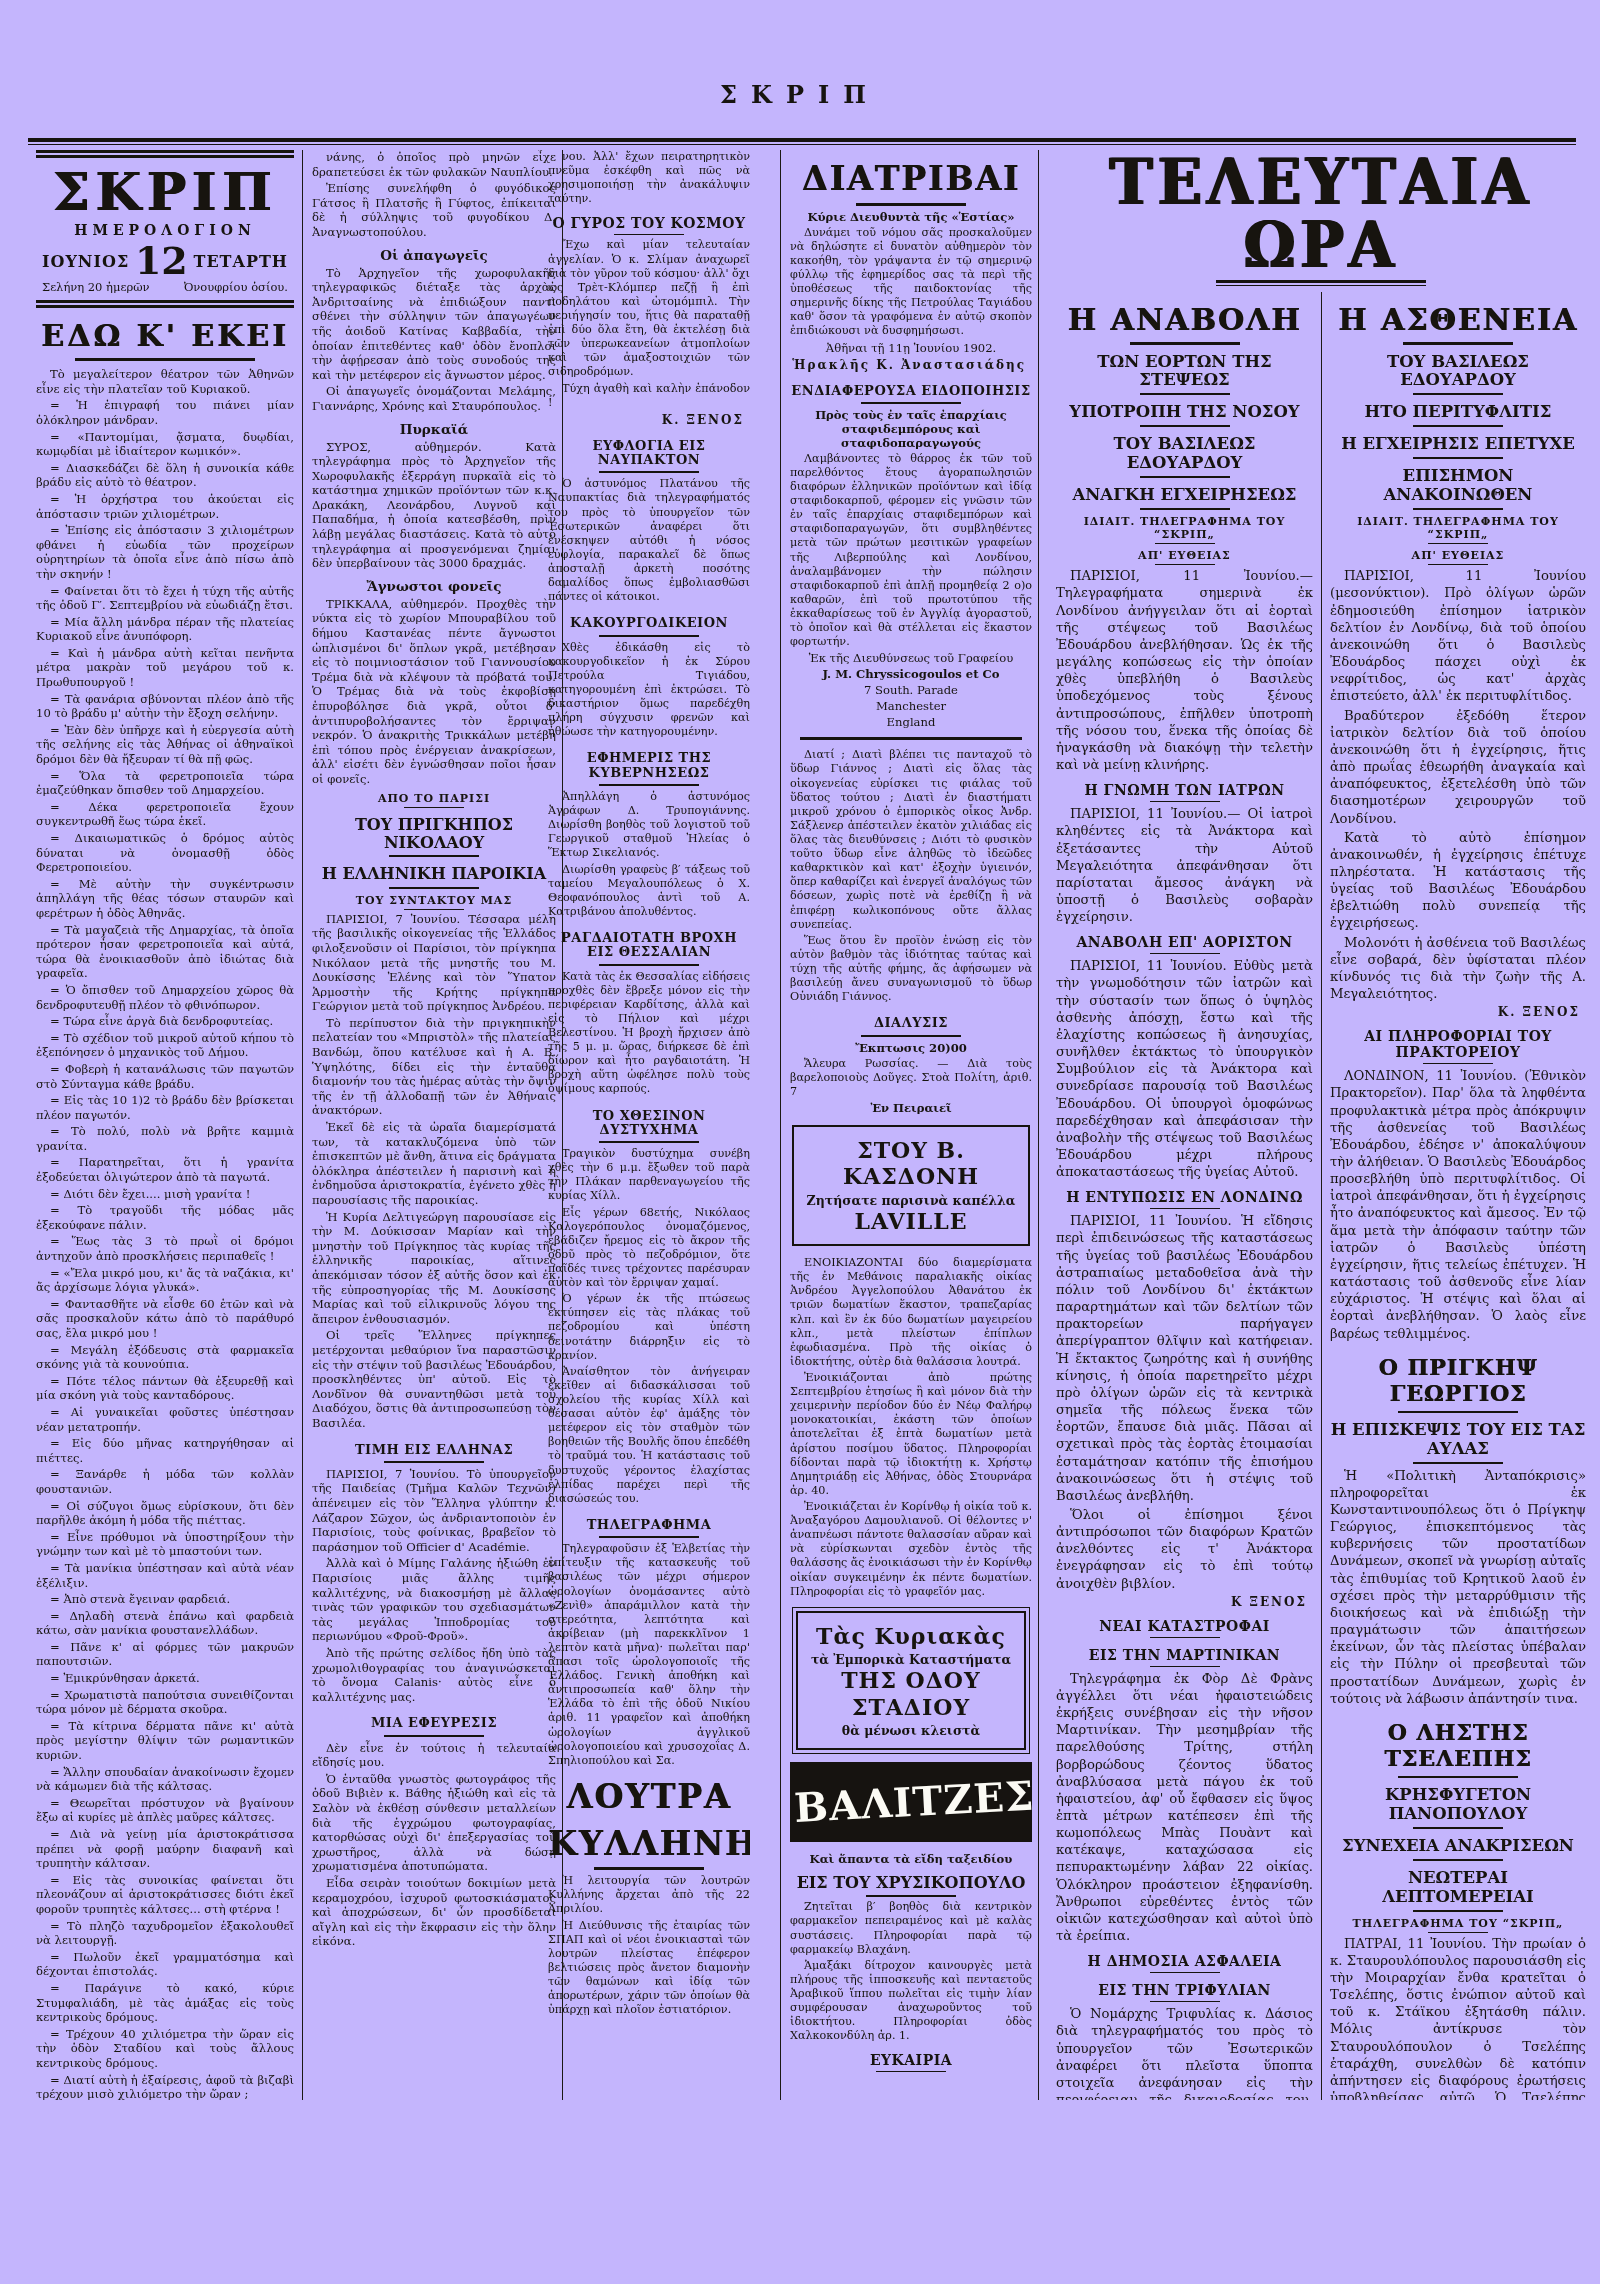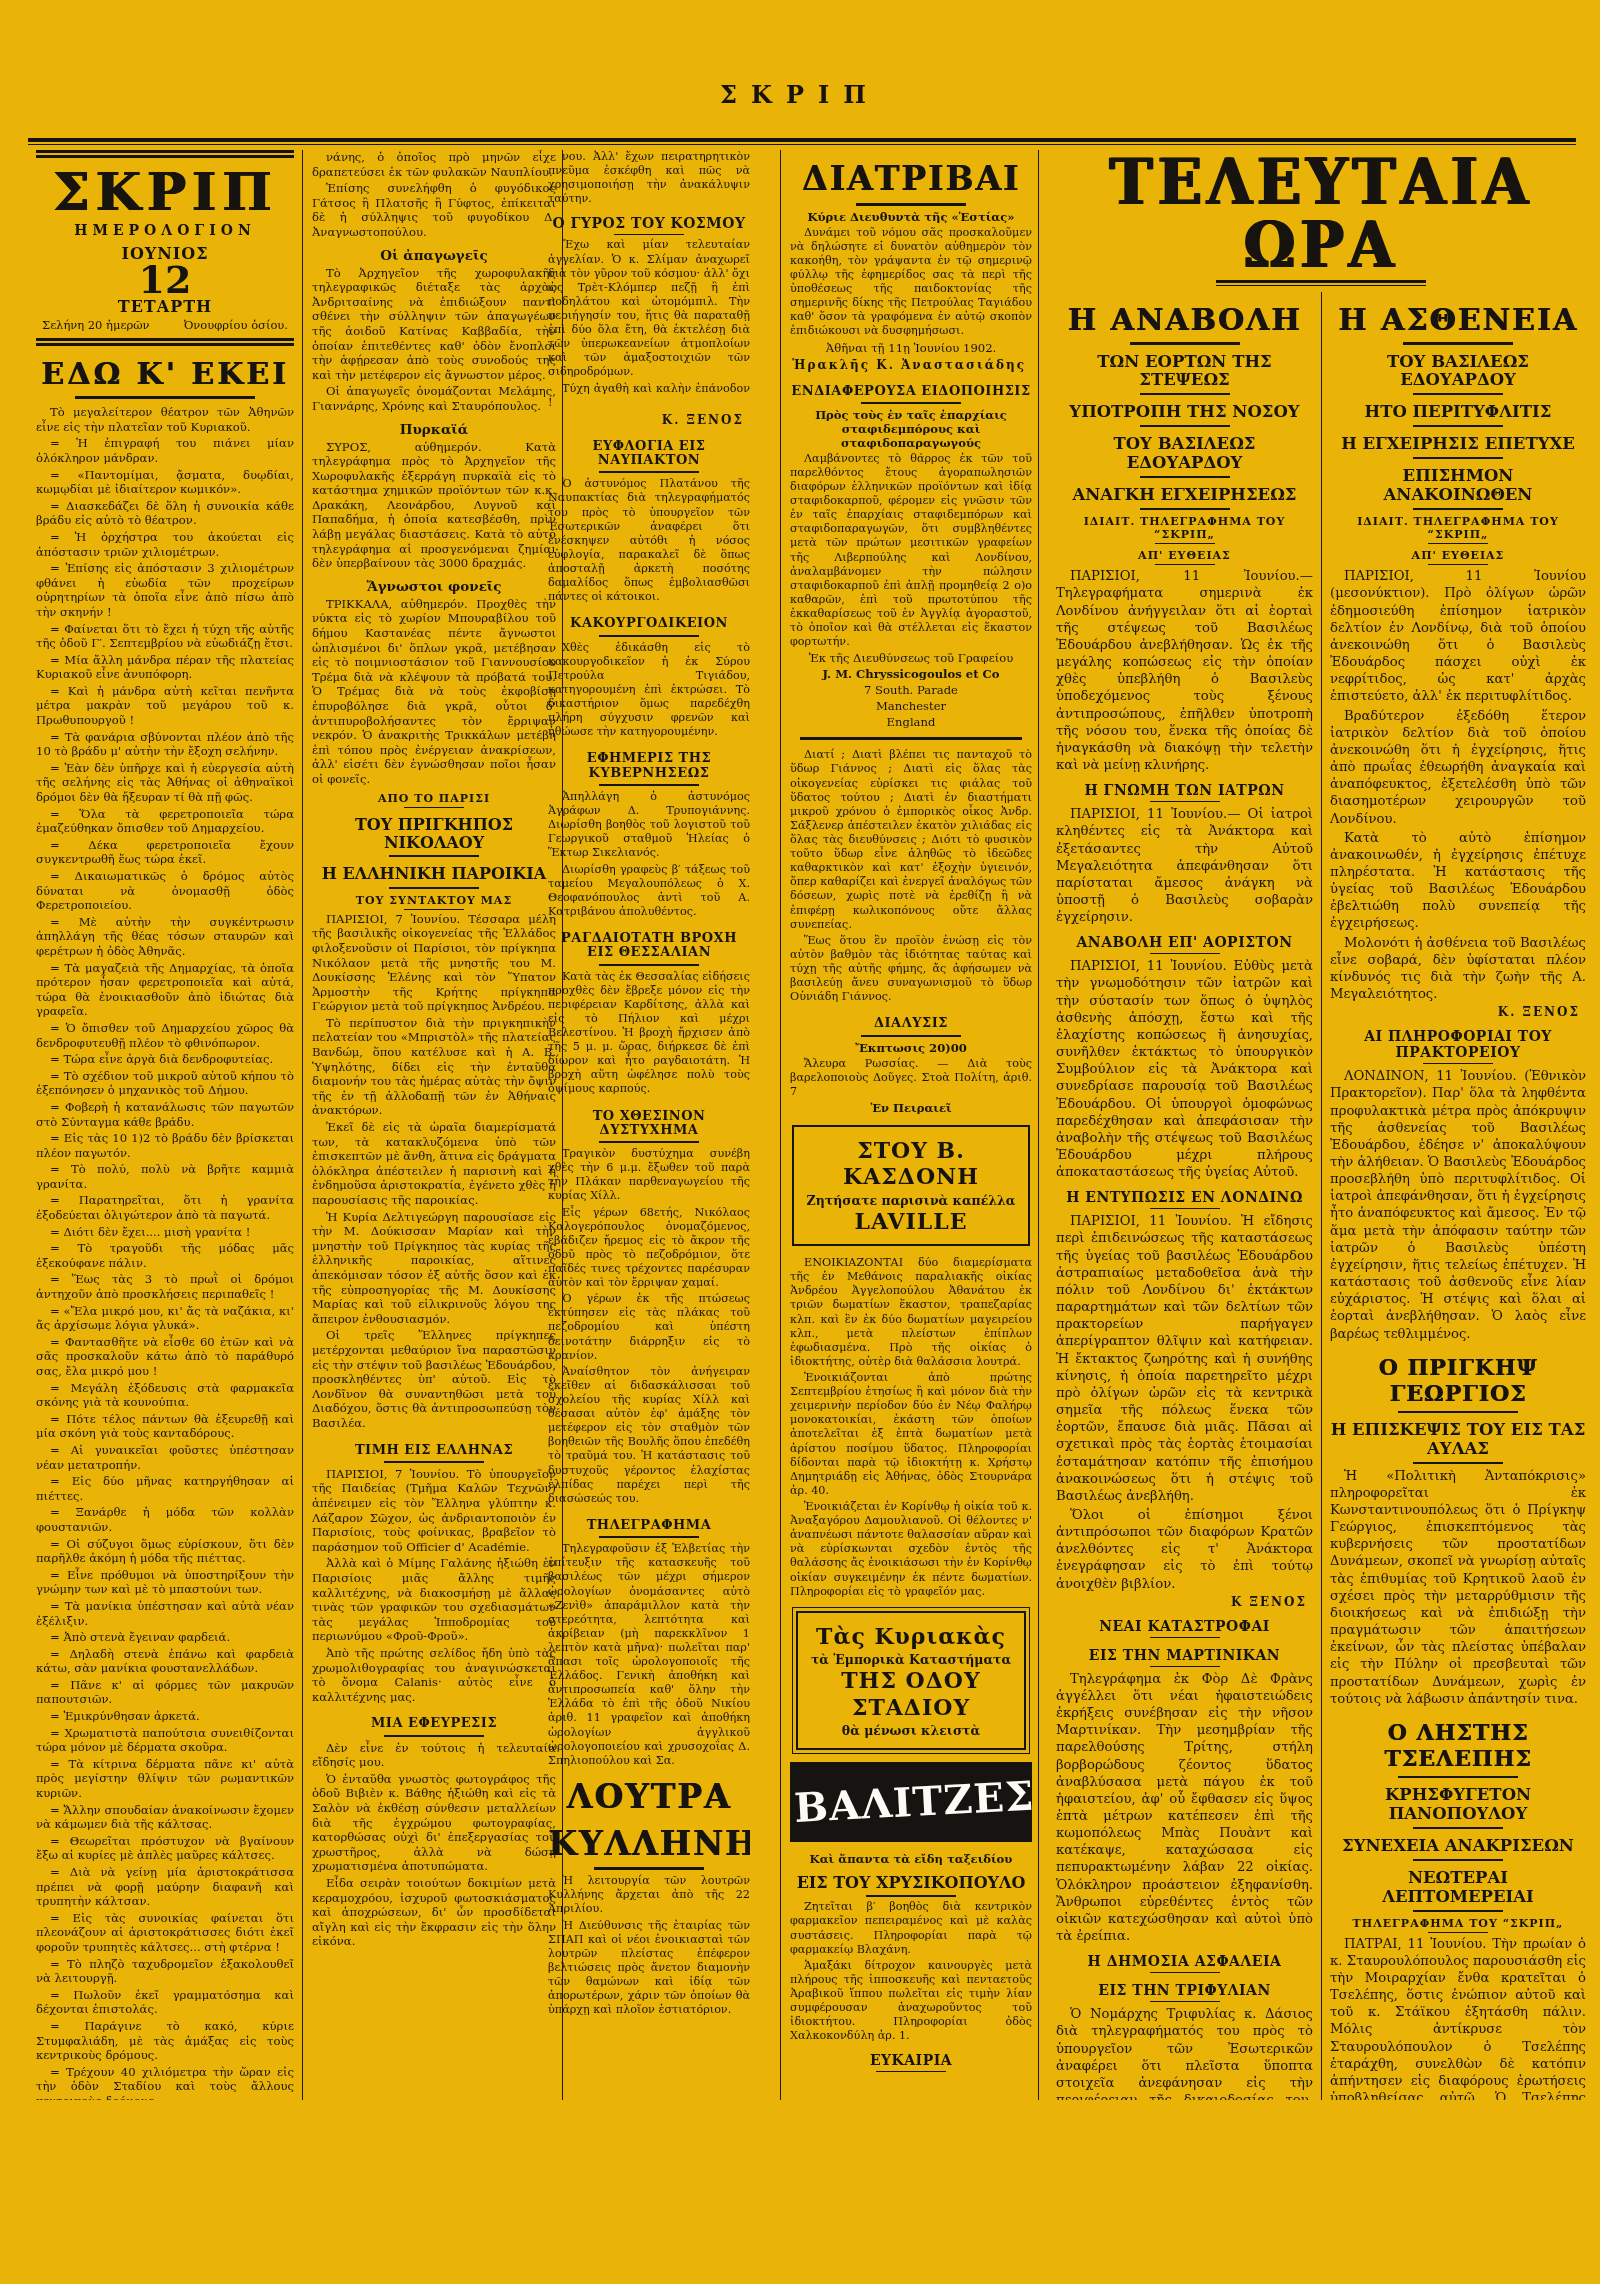--- a/index.html
+++ b/index.html
@@ -1,37 +1,37 @@
 <!DOCTYPE html>
 <html><head>
 <meta charset="utf-8">
 <style>
   html,body{margin:0;padding:0;background:#d8d5cc;}
-  #paper{position:relative;width:1600px;height:2284px;background:#eab308;color:#17140f;
+  #paper{position:relative;width:1600px;height:2284px;background:#c4b5fd;color:#17140f;
          font-family:"DejaVu Serif","Liberation Serif",serif;overflow:hidden;}
   
   .runhead{position:absolute;top:80px;left:0;width:100%;text-align:center;font-size:24px;
            font-weight:bold;letter-spacing:14px;}
   .toprule{position:absolute;top:138px;left:28px;width:1548px;height:0;
            border-top:4px solid #17140f;border-bottom:1px solid #17140f;padding-top:2px;}
   
   .col{position:absolute;top:150px;height:1950px;overflow:hidden;}
   #c1{left:36px;width:258px;}
   #c2{left:312px;width:244px;}
   #c3{left:548px;width:202px;}
   #c4{left:790px;width:242px;}
   #last{left:1048px;width:546px;}
   .vline{position:absolute;top:150px;height:1950px;width:0;border-left:1.5px solid #1c1914;}
   
   .masthead{border-top:8px double #17140f;border-bottom:8px double #17140f;
             padding:8px 6px 6px;text-align:center;margin-bottom:4px;}
   .mast-title{font-size:52px;font-weight:bold;letter-spacing:6px;line-height:1;
               text-shadow:1px 0 #17140f,-0.5px 0 #17140f;}
   .mast-sub{font-size:14px;font-weight:bold;letter-spacing:5px;margin-top:4px;}
-  .mast-row{display:flex;align-items:center;justify-content:space-between;margin-top:6px;flex-direction:column;}
+  .mast-row{display:flex;align-items:center;justify-content:space-between;margin-top:6px;}
   .mast-month,.mast-week{font-size:16px;font-weight:bold;letter-spacing:1px;}
   .mast-day{font-size:38px;font-weight:bold;line-height:.9;}
   .mast-row2{display:flex;justify-content:space-between;font-size:11.5px;margin-top:2px;}
   .colhead{font-size:30px;font-weight:bold;text-align:center;letter-spacing:3px;margin:10px 0 6px;
            text-shadow:.7px 0 #17140f;}
   .colhead:after{content:"";display:block;width:180px;margin:5px auto 0;border-top:3px solid #17140f;}
   
   .p{font-size:11.6px;line-height:1.26;text-align:justify;text-indent:14px;margin:0 0 2px;}
   #c3 .p,#c4 .p{font-size:11.2px;}
   .pc{font-size:11.6px;text-align:center;margin:2px 0;}

